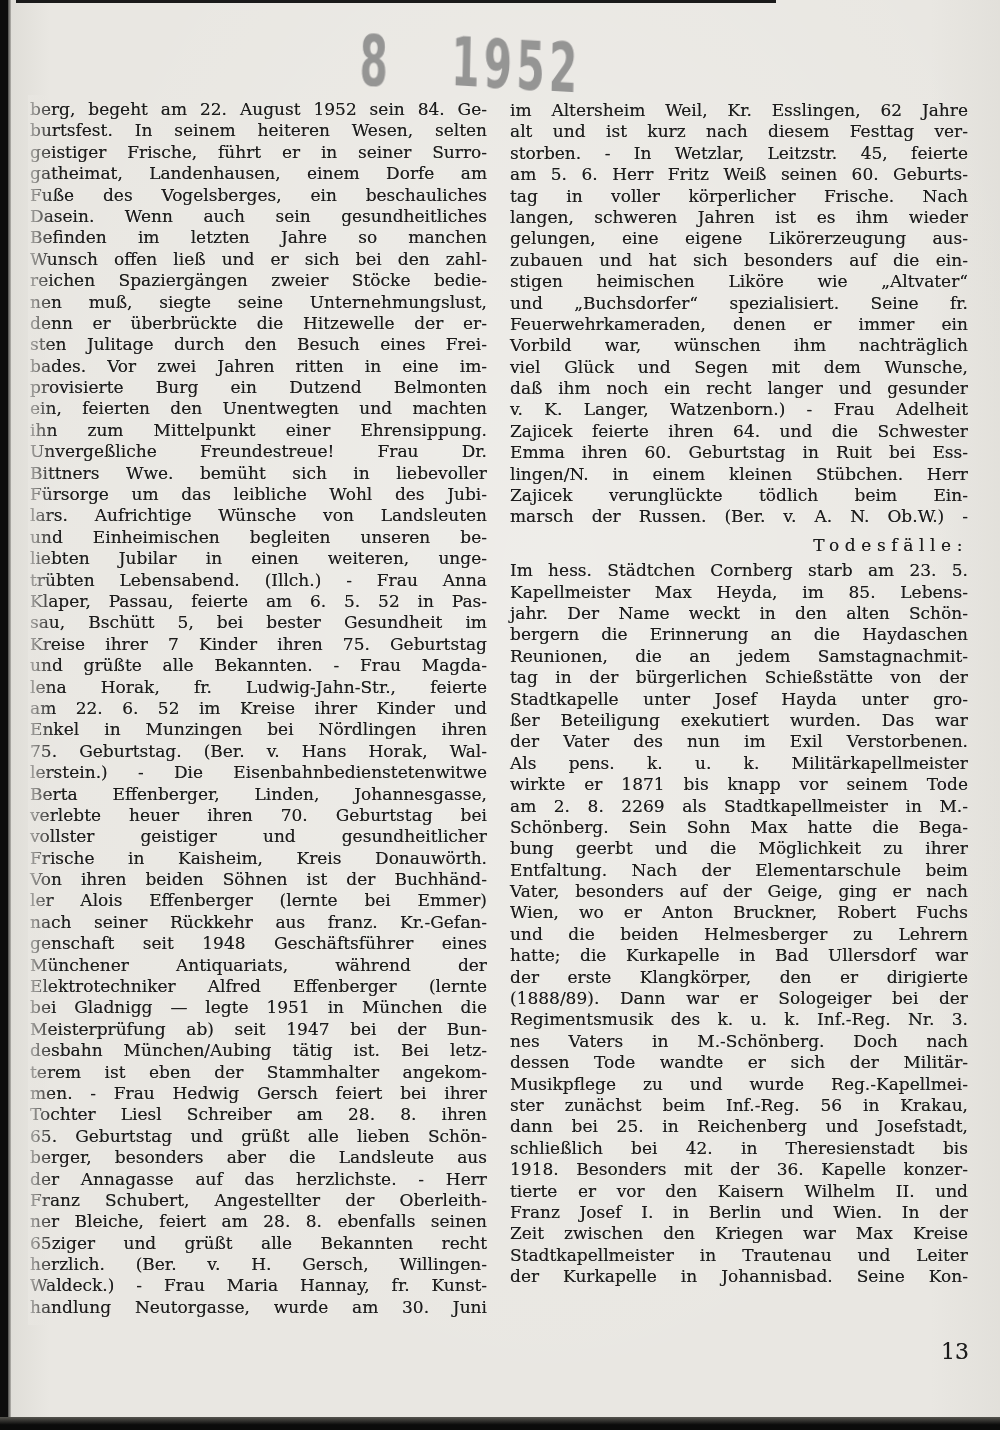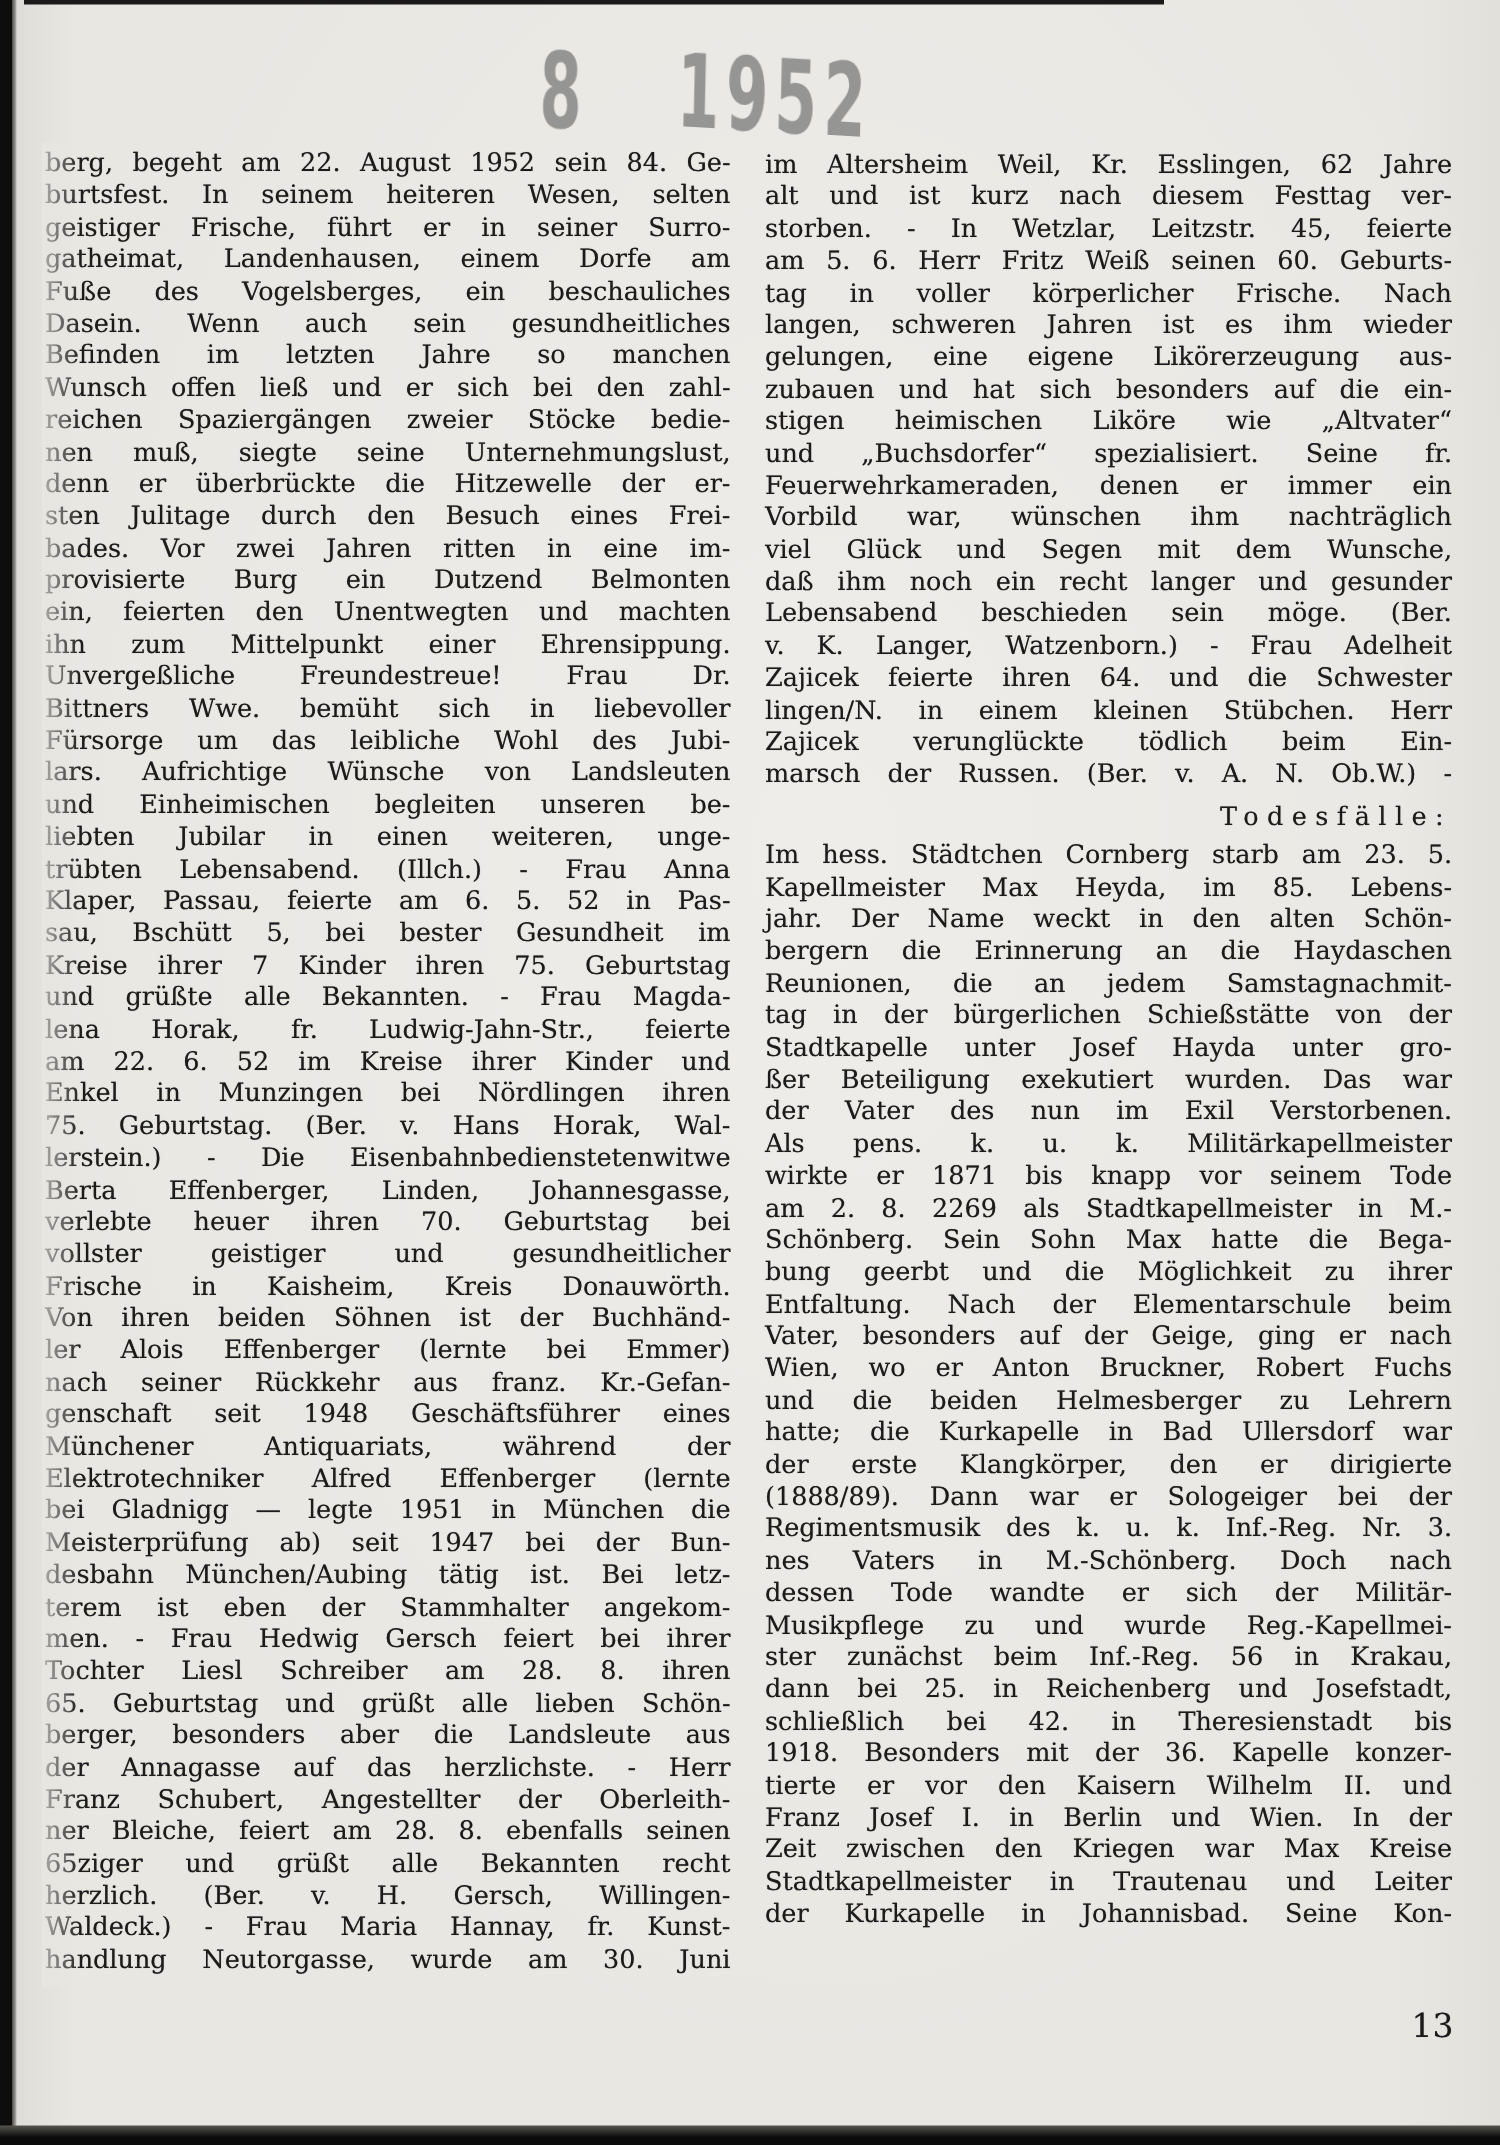--- a/index.html
+++ b/index.html
@@ -165,23 +165,23 @@
         <div class="line">tag in voller körperlicher Frische. Nach</div>
         <div class="line">langen, schweren Jahren ist es ihm wieder</div>
         <div class="line">gelungen, eine eigene Likörerzeugung aus-</div>
         <div class="line">zubauen und hat sich besonders auf die ein-</div>
         <div class="line">stigen heimischen Liköre wie „Altvater“</div>
         <div class="line">und „Buchsdorfer“ spezialisiert. Seine fr.</div>
         <div class="line">Feuerwehrkameraden, denen er immer ein</div>
         <div class="line">Vorbild war, wünschen ihm nachträglich</div>
         <div class="line">viel Glück und Segen mit dem Wunsche,</div>
         <div class="line">daß ihm noch ein recht langer und gesunder</div>
-        <div class="line">Lebensabend beschieden sein möge. (Ber.</div>
         <div class="line">v. K. Langer, Watzenborn.) - Frau Adelheit</div>
         <div class="line">Zajicek feierte ihren 64. und die Schwester</div>
+        <div class="line">Emma ihren 60. Geburtstag in Ruit bei Ess-</div>
         <div class="line">lingen/N. in einem kleinen Stübchen. Herr</div>
         <div class="line">Zajicek verunglückte tödlich beim Ein-</div>
         <div class="line">marsch der Russen. (Ber. v. A. N. Ob.W.) -</div>
       </div>
     <div class="heading">Todesfälle:</div>
     <div>
         <div class="line">Im hess. Städtchen Cornberg starb am 23. 5.</div>
         <div class="line">Kapellmeister Max Heyda, im 85. Lebens-</div>
         <div class="line">jahr. Der Name weckt in den alten Schön-</div>
         <div class="line">bergern die Erinnerung an die Haydaschen</div>

